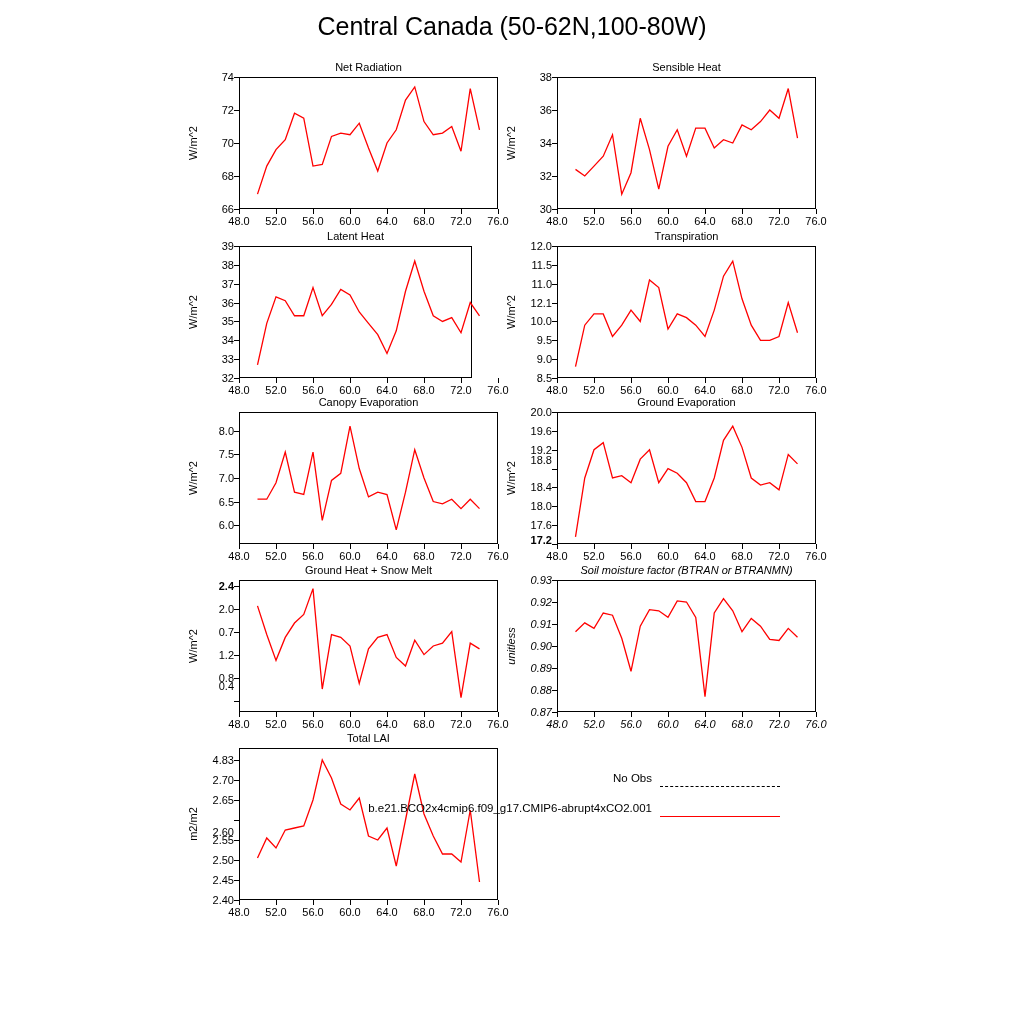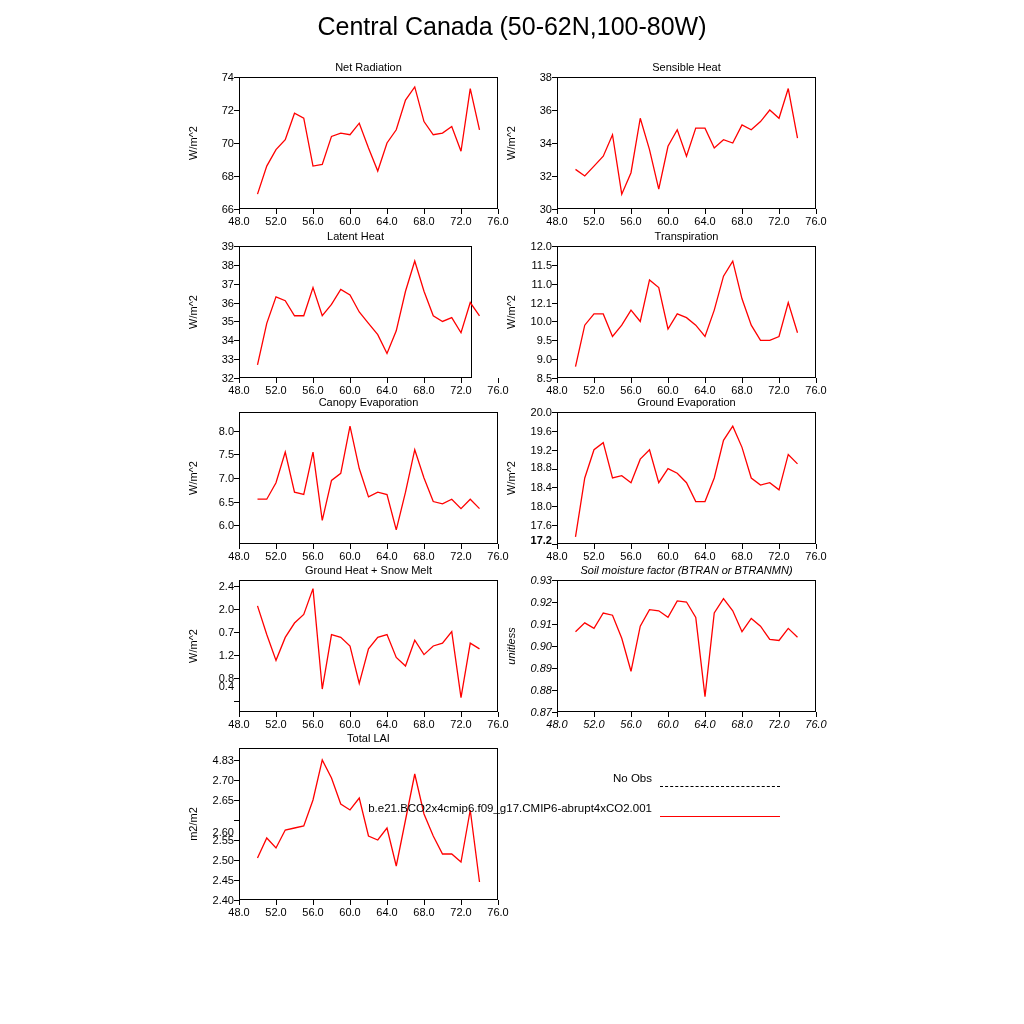--- a/index.html
+++ b/index.html
@@ -249,21 +249,21 @@
       <div class="plotbox"></div>
       <div class="panel-title">Ground Evaporation</div>
       <div class="ytick" style="top: 128px; font-weight: bold;">17.2</div>
       <div class="tickmark-y" style="top: 132px;"></div>
       <div class="ytick" style="top: 113.143px;">17.6</div>
       <div class="tickmark-y" style="top: 113.143px;"></div>
       <div class="ytick" style="top: 94.2857px;">18.0</div>
       <div class="tickmark-y" style="top: 94.2857px;"></div>
       <div class="ytick" style="top: 75.4286px;">18.4</div>
       <div class="tickmark-y" style="top: 75.4286px;"></div>
-      <div class="ytick" style="top: 55px; text-align: center;">18.8</div>
+      <div class="ytick" style="top: 48px; text-align: center;">18.8</div>
       <div class="tickmark-y" style="top: 56.5714px;"></div>
       <div class="ytick" style="top: 37.7143px;">19.2</div>
       <div class="tickmark-y" style="top: 37.7143px;"></div>
       <div class="ytick" style="top: 18.8571px;">19.6</div>
       <div class="tickmark-y" style="top: 18.8571px;"></div>
       <div class="ytick" style="top: 0px;">20.0</div>
       <div class="tickmark-y" style="top: 0px;"></div>
       <div class="xtick" style="left: 0px;">48.0</div>
       <div class="tickmark-x" style="left: 0px;"></div>
       <div class="xtick" style="left: 37px;">52.0</div>
@@ -291,21 +291,21 @@
       <div class="ytick" style="top: 106px;">0.4</div>
       <div class="tickmark-y" style="top: 120.522px;"></div>
       <div class="ytick" style="top: 97.5652px;">0.8</div>
       <div class="tickmark-y" style="top: 97.5652px;"></div>
       <div class="ytick" style="top: 74.6087px;">1.2</div>
       <div class="tickmark-y" style="top: 74.6087px;"></div>
       <div class="ytick" style="top: 51.6522px;">0.7</div>
       <div class="tickmark-y" style="top: 51.6522px;"></div>
       <div class="ytick" style="top: 28.6957px;">2.0</div>
       <div class="tickmark-y" style="top: 28.6957px;"></div>
-      <div class="ytick" style="top: 5.73913px;">2.4</div>
+      <div class="ytick" style="top: 5.73913px; font-weight: bold;">2.4</div>
       <div class="tickmark-y" style="top: 5.73913px;"></div>
       <div class="xtick" style="left: 0px;">48.0</div>
       <div class="tickmark-x" style="left: 0px;"></div>
       <div class="xtick" style="left: 37px;">52.0</div>
       <div class="tickmark-x" style="left: 37px;"></div>
       <div class="xtick" style="left: 74px;">56.0</div>
       <div class="tickmark-x" style="left: 74px;"></div>
       <div class="xtick" style="left: 111px;">60.0</div>
       <div class="tickmark-x" style="left: 111px;"></div>
       <div class="xtick" style="left: 148px;">64.0</div>

